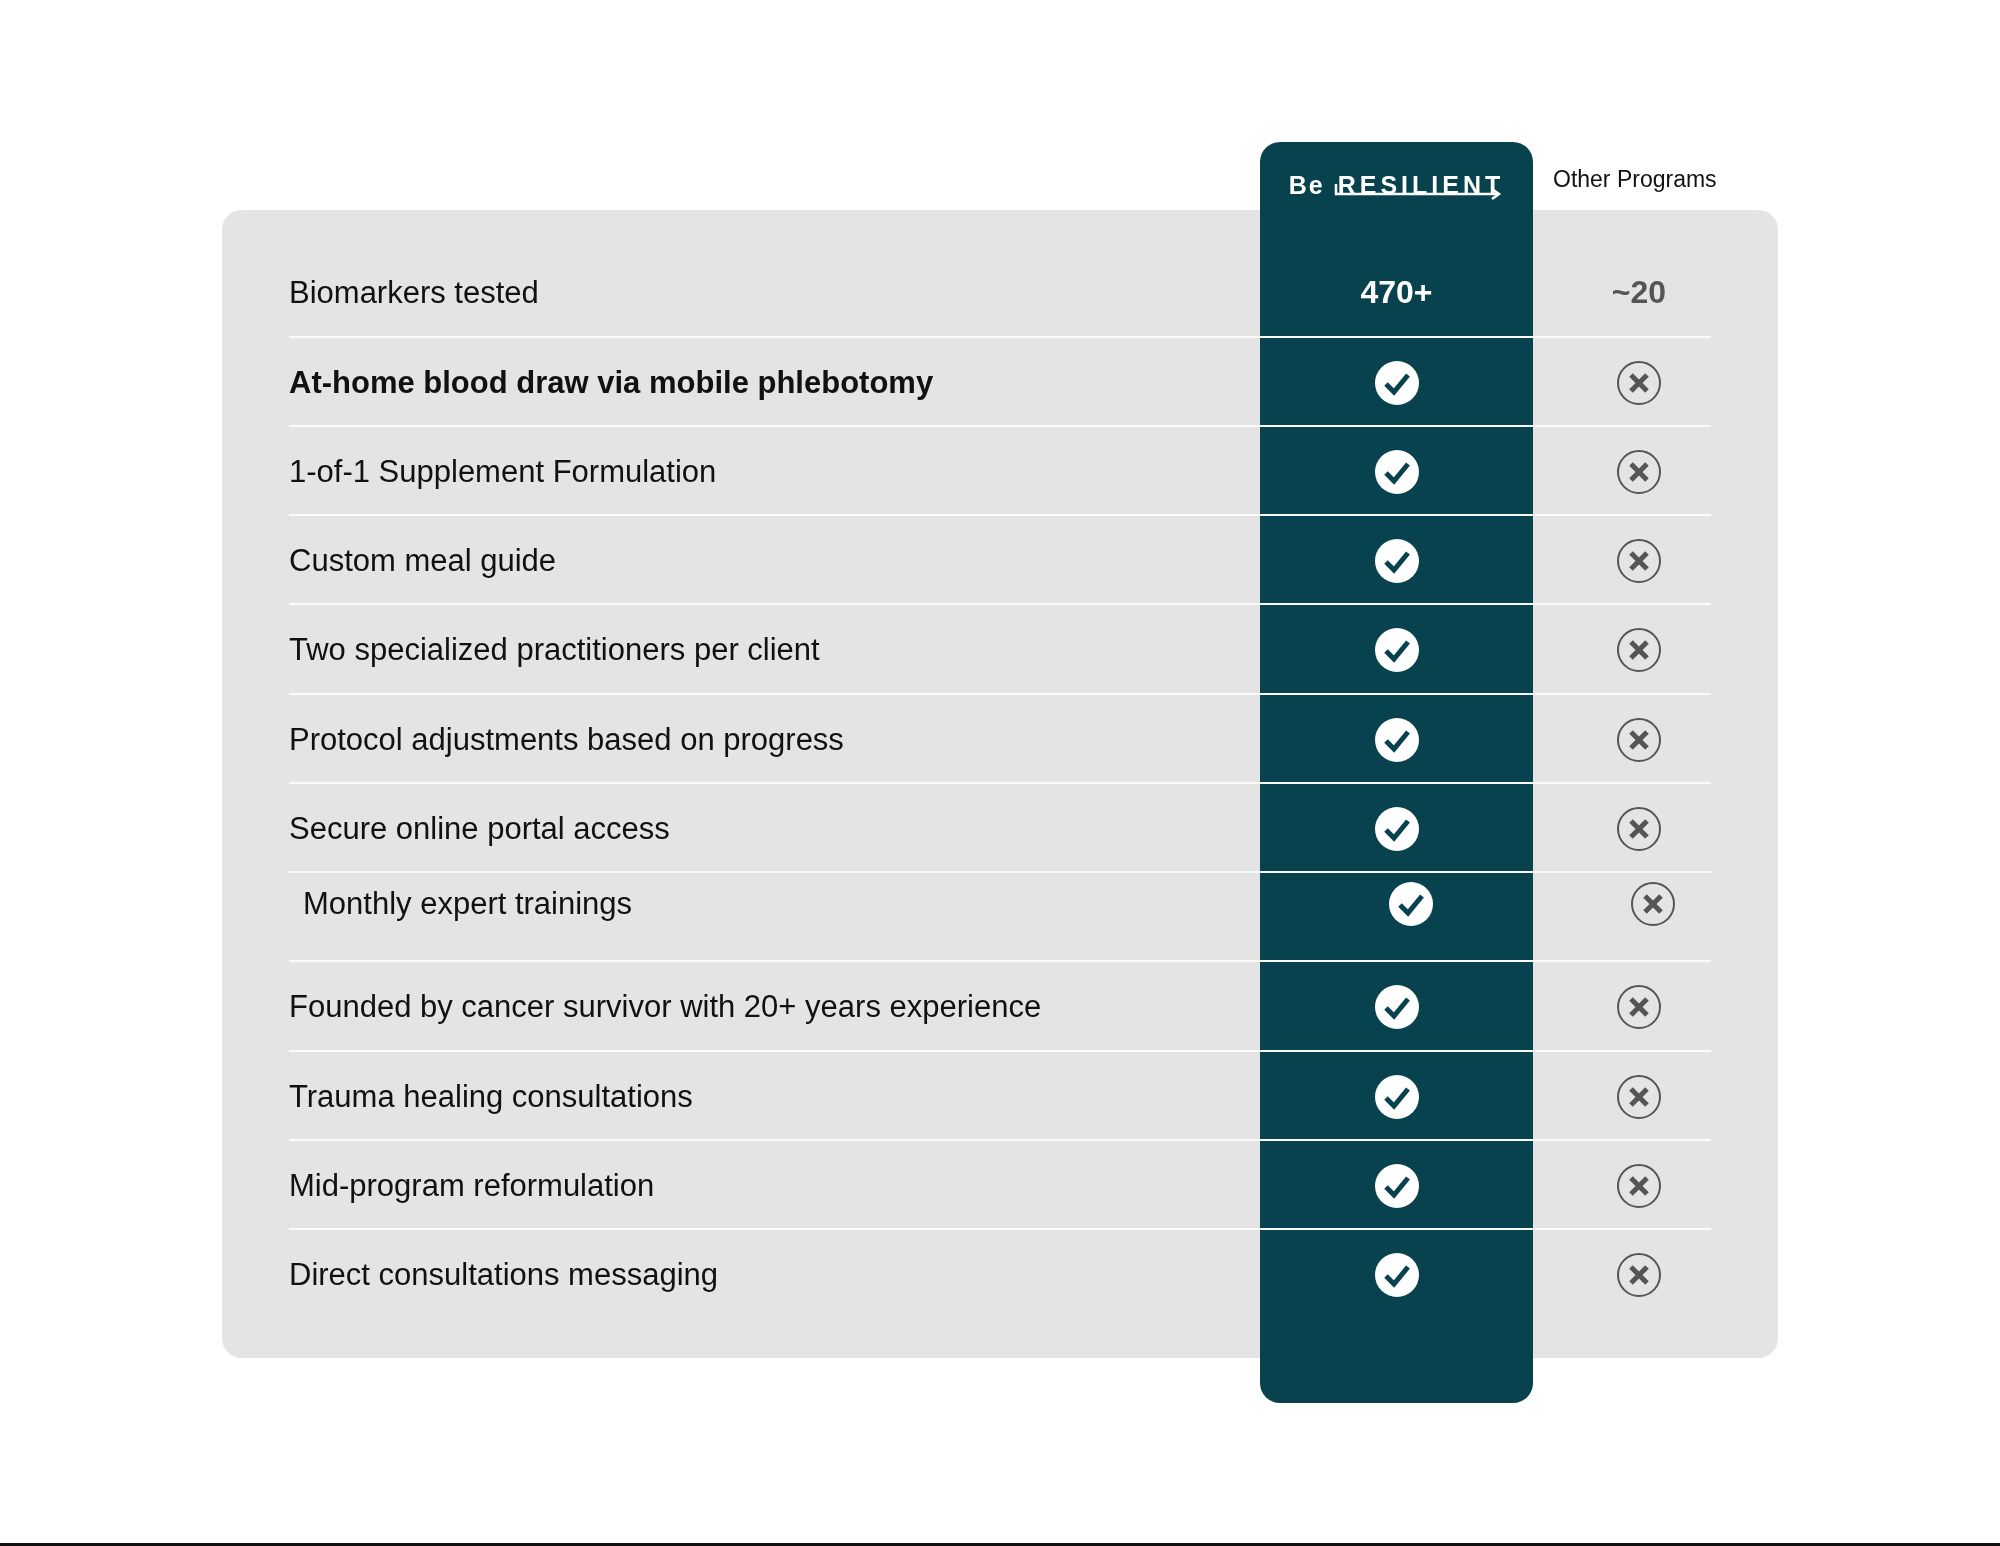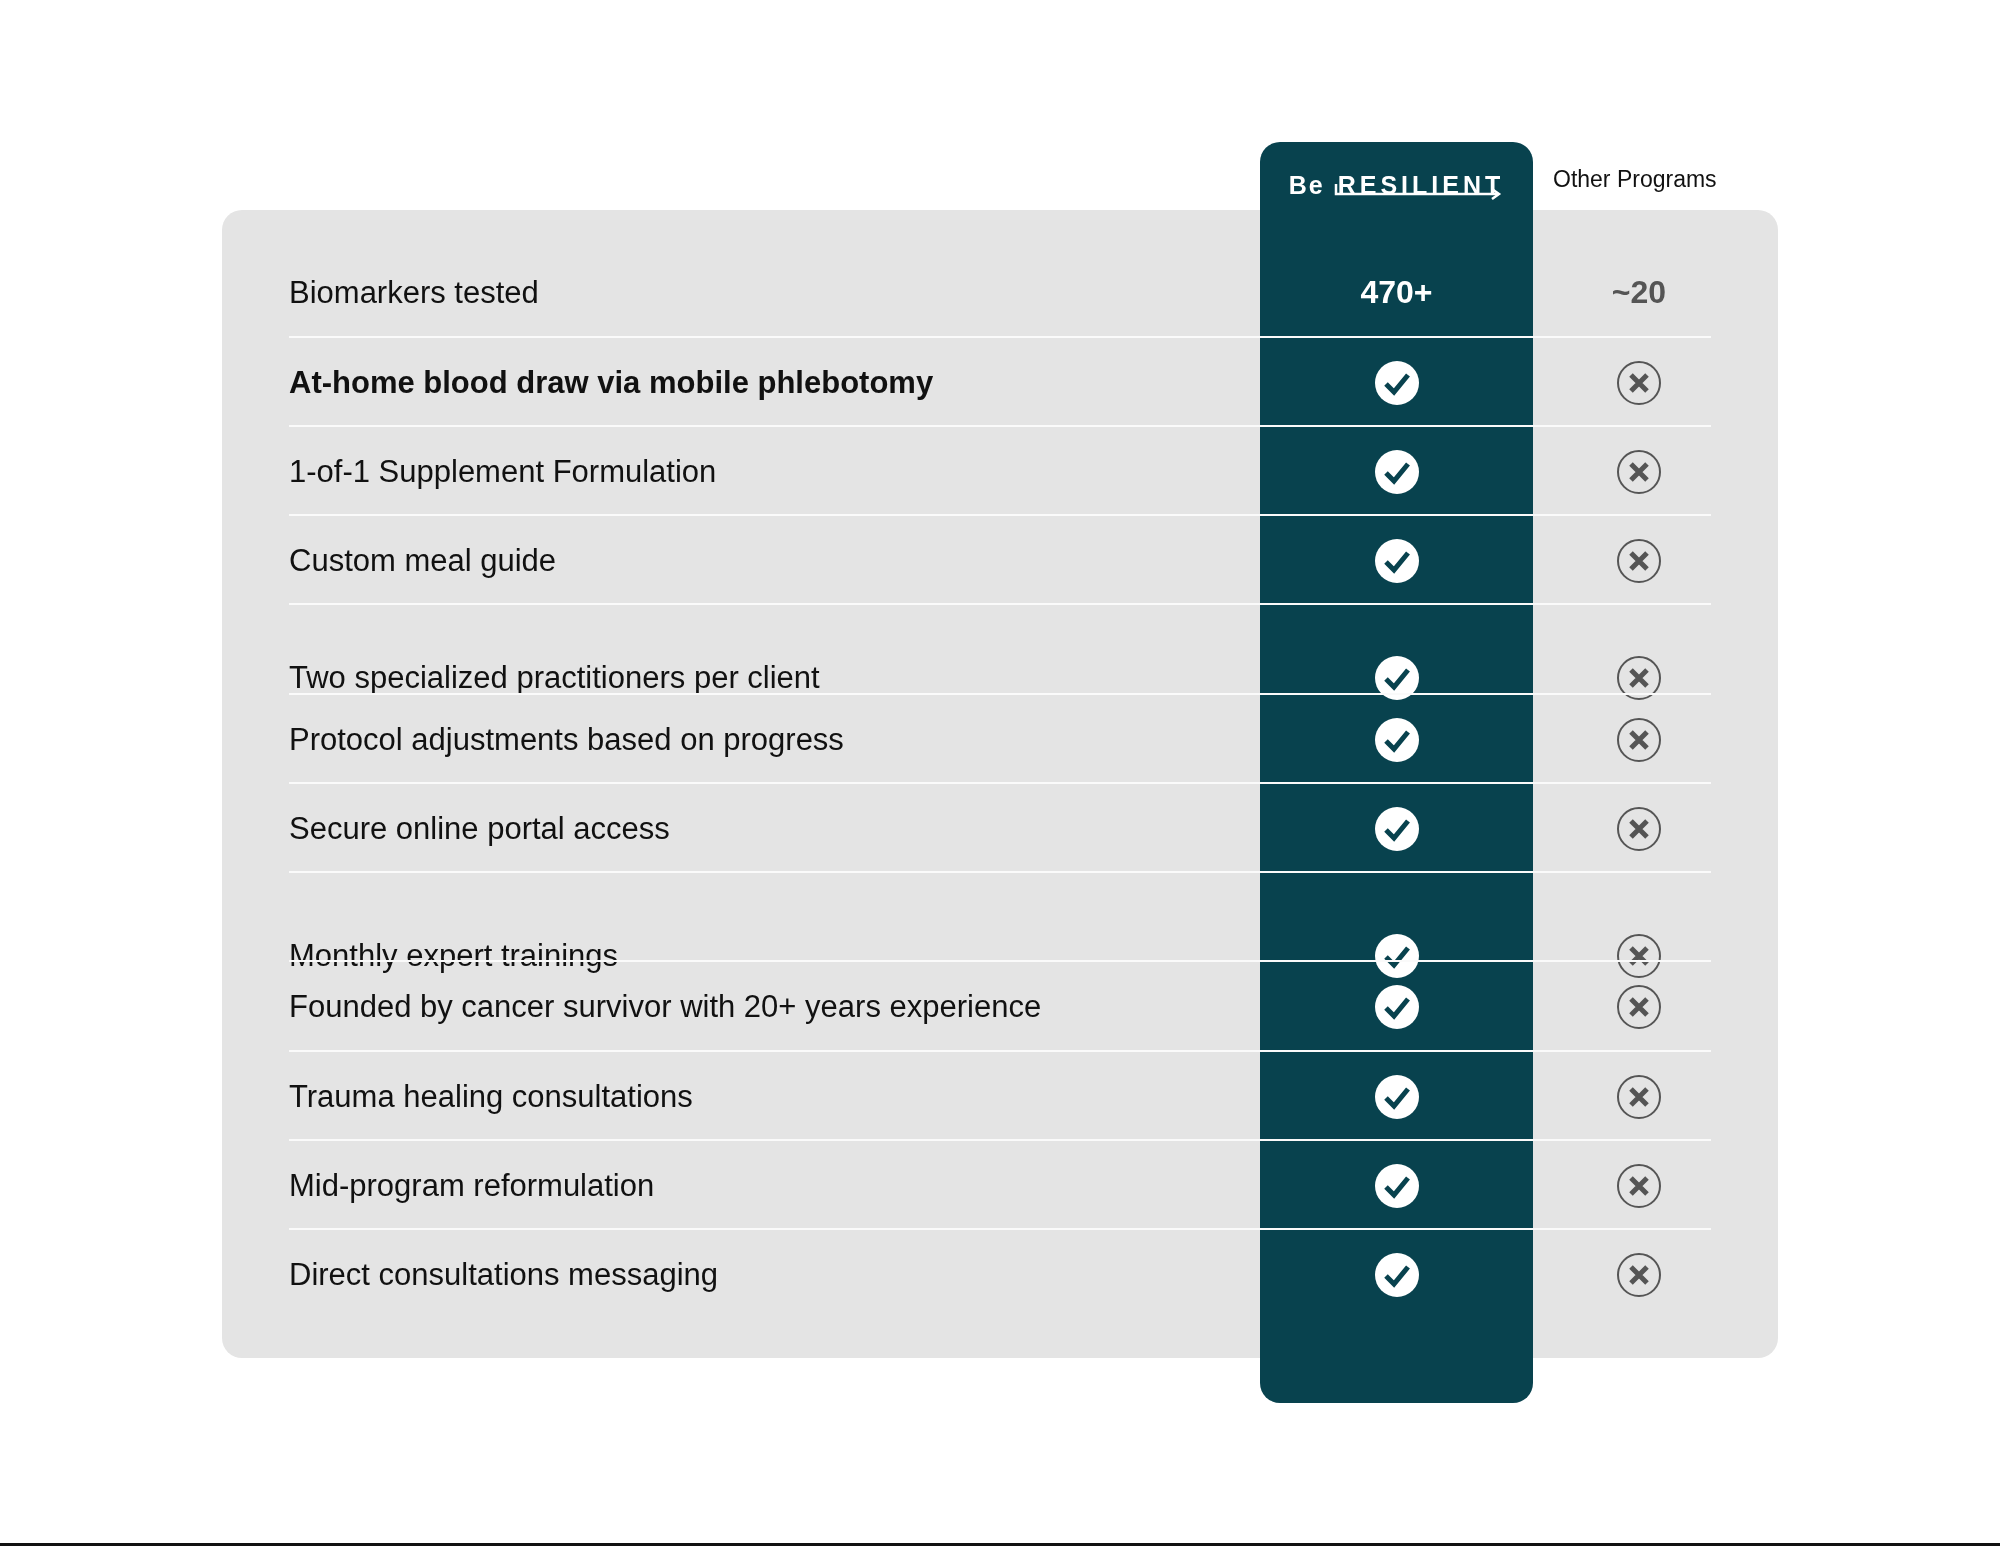--- a/index.html
+++ b/index.html
@@ -123,21 +123,21 @@
   </div>
   <div class="other-cell">
     <svg width="46" height="46" viewBox="0 0 46 46">
         <circle cx="23" cy="23" r="21" fill="none" stroke="#555555" stroke-width="2"></circle>
         <path d="M15 15 L31 31 M31 15 L15 31" stroke="#555555" stroke-width="5"></path>
       </svg>
   </div>
 </div>
 <div class="divider" style="top:603px;"></div>
 
-<div class="row" style="top:605px;margin-top:28px;">
+<div class="row" style="top:605px;">
   <div class="label">Two specialized practitioners per client</div>
   <div class="brand-cell">
     <svg width="46" height="46" viewBox="0 0 46 46">
         <circle cx="23" cy="23" r="22" fill="#ffffff"></circle>
         <path d="M12 24 L20 32 L34 15" stroke="#08424e" stroke-width="5" fill="none"></path>
       </svg>
   </div>
   <div class="other-cell">
     <svg width="46" height="46" viewBox="0 0 46 46">
         <circle cx="23" cy="23" r="21" fill="none" stroke="#555555" stroke-width="2"></circle>
@@ -174,21 +174,21 @@
   </div>
   <div class="other-cell">
     <svg width="46" height="46" viewBox="0 0 46 46">
         <circle cx="23" cy="23" r="21" fill="none" stroke="#555555" stroke-width="2"></circle>
         <path d="M15 15 L31 31 M31 15 L15 31" stroke="#555555" stroke-width="5"></path>
       </svg>
   </div>
 </div>
 <div class="divider" style="top:871px;"></div>
 
-<div class="row" style="top:911px;">
+<div class="row" style="top:859px;margin-left:14px;">
   <div class="label">Monthly expert trainings</div>
   <div class="brand-cell">
     <svg width="46" height="46" viewBox="0 0 46 46">
         <circle cx="23" cy="23" r="22" fill="#ffffff"></circle>
         <path d="M12 24 L20 32 L34 15" stroke="#08424e" stroke-width="5" fill="none"></path>
       </svg>
   </div>
   <div class="other-cell">
     <svg width="46" height="46" viewBox="0 0 46 46">
         <circle cx="23" cy="23" r="21" fill="none" stroke="#555555" stroke-width="2"></circle>

